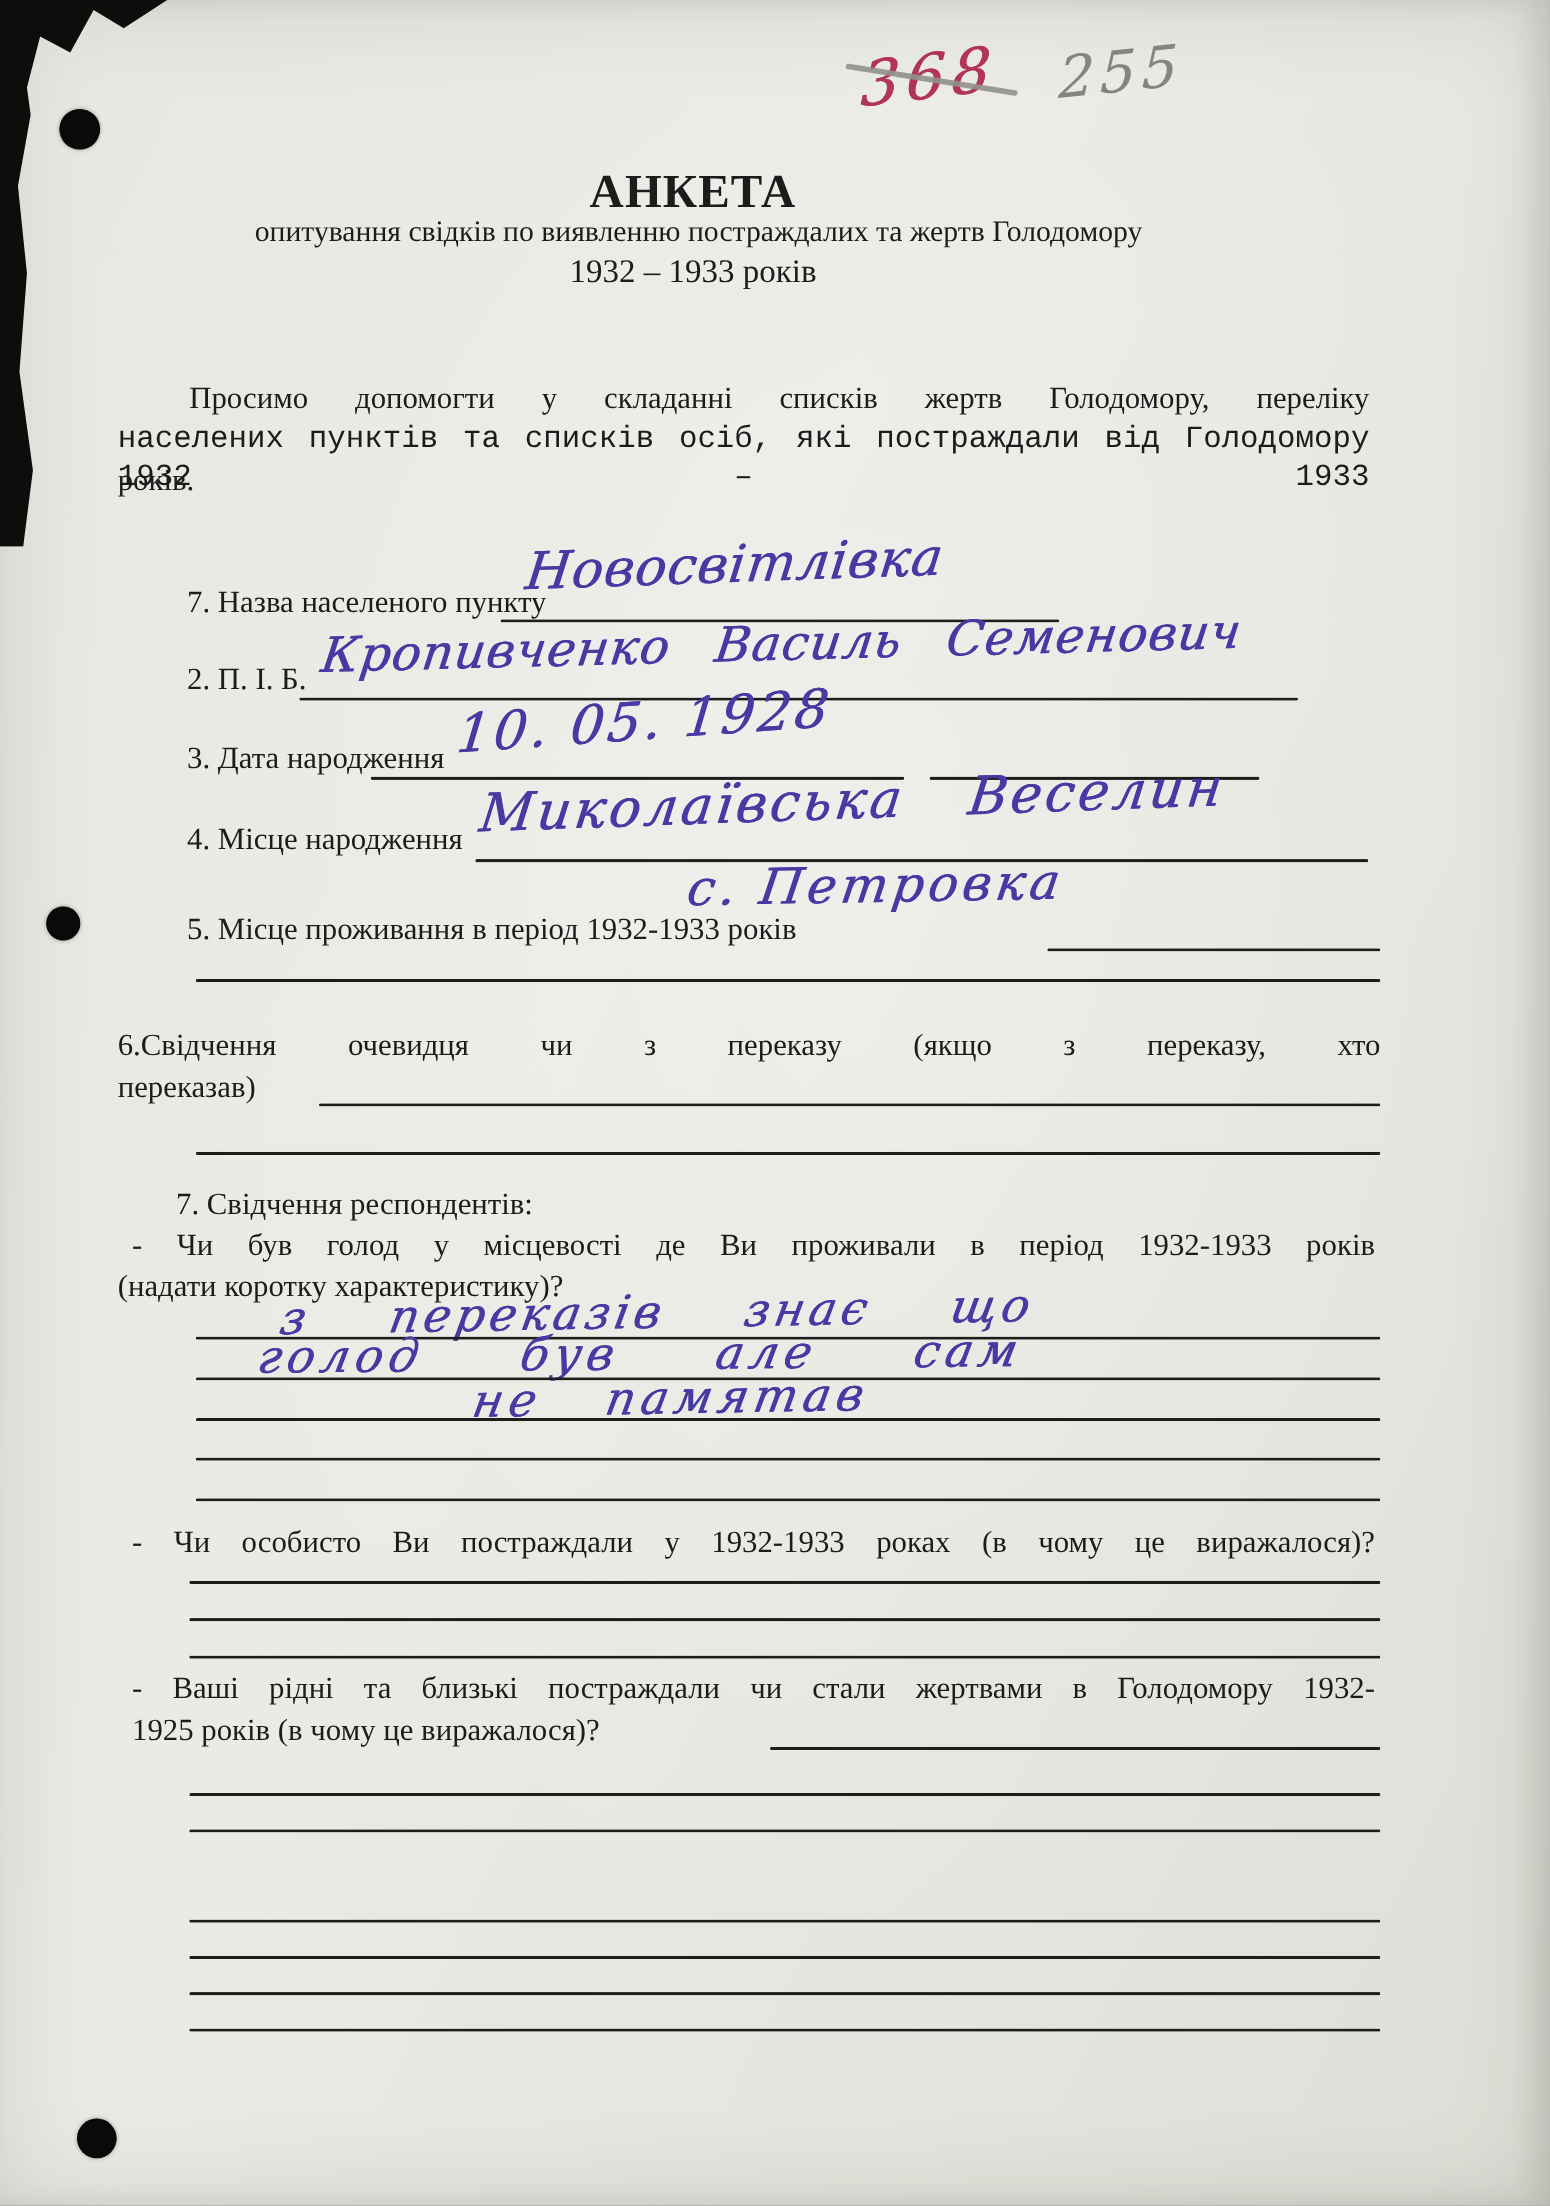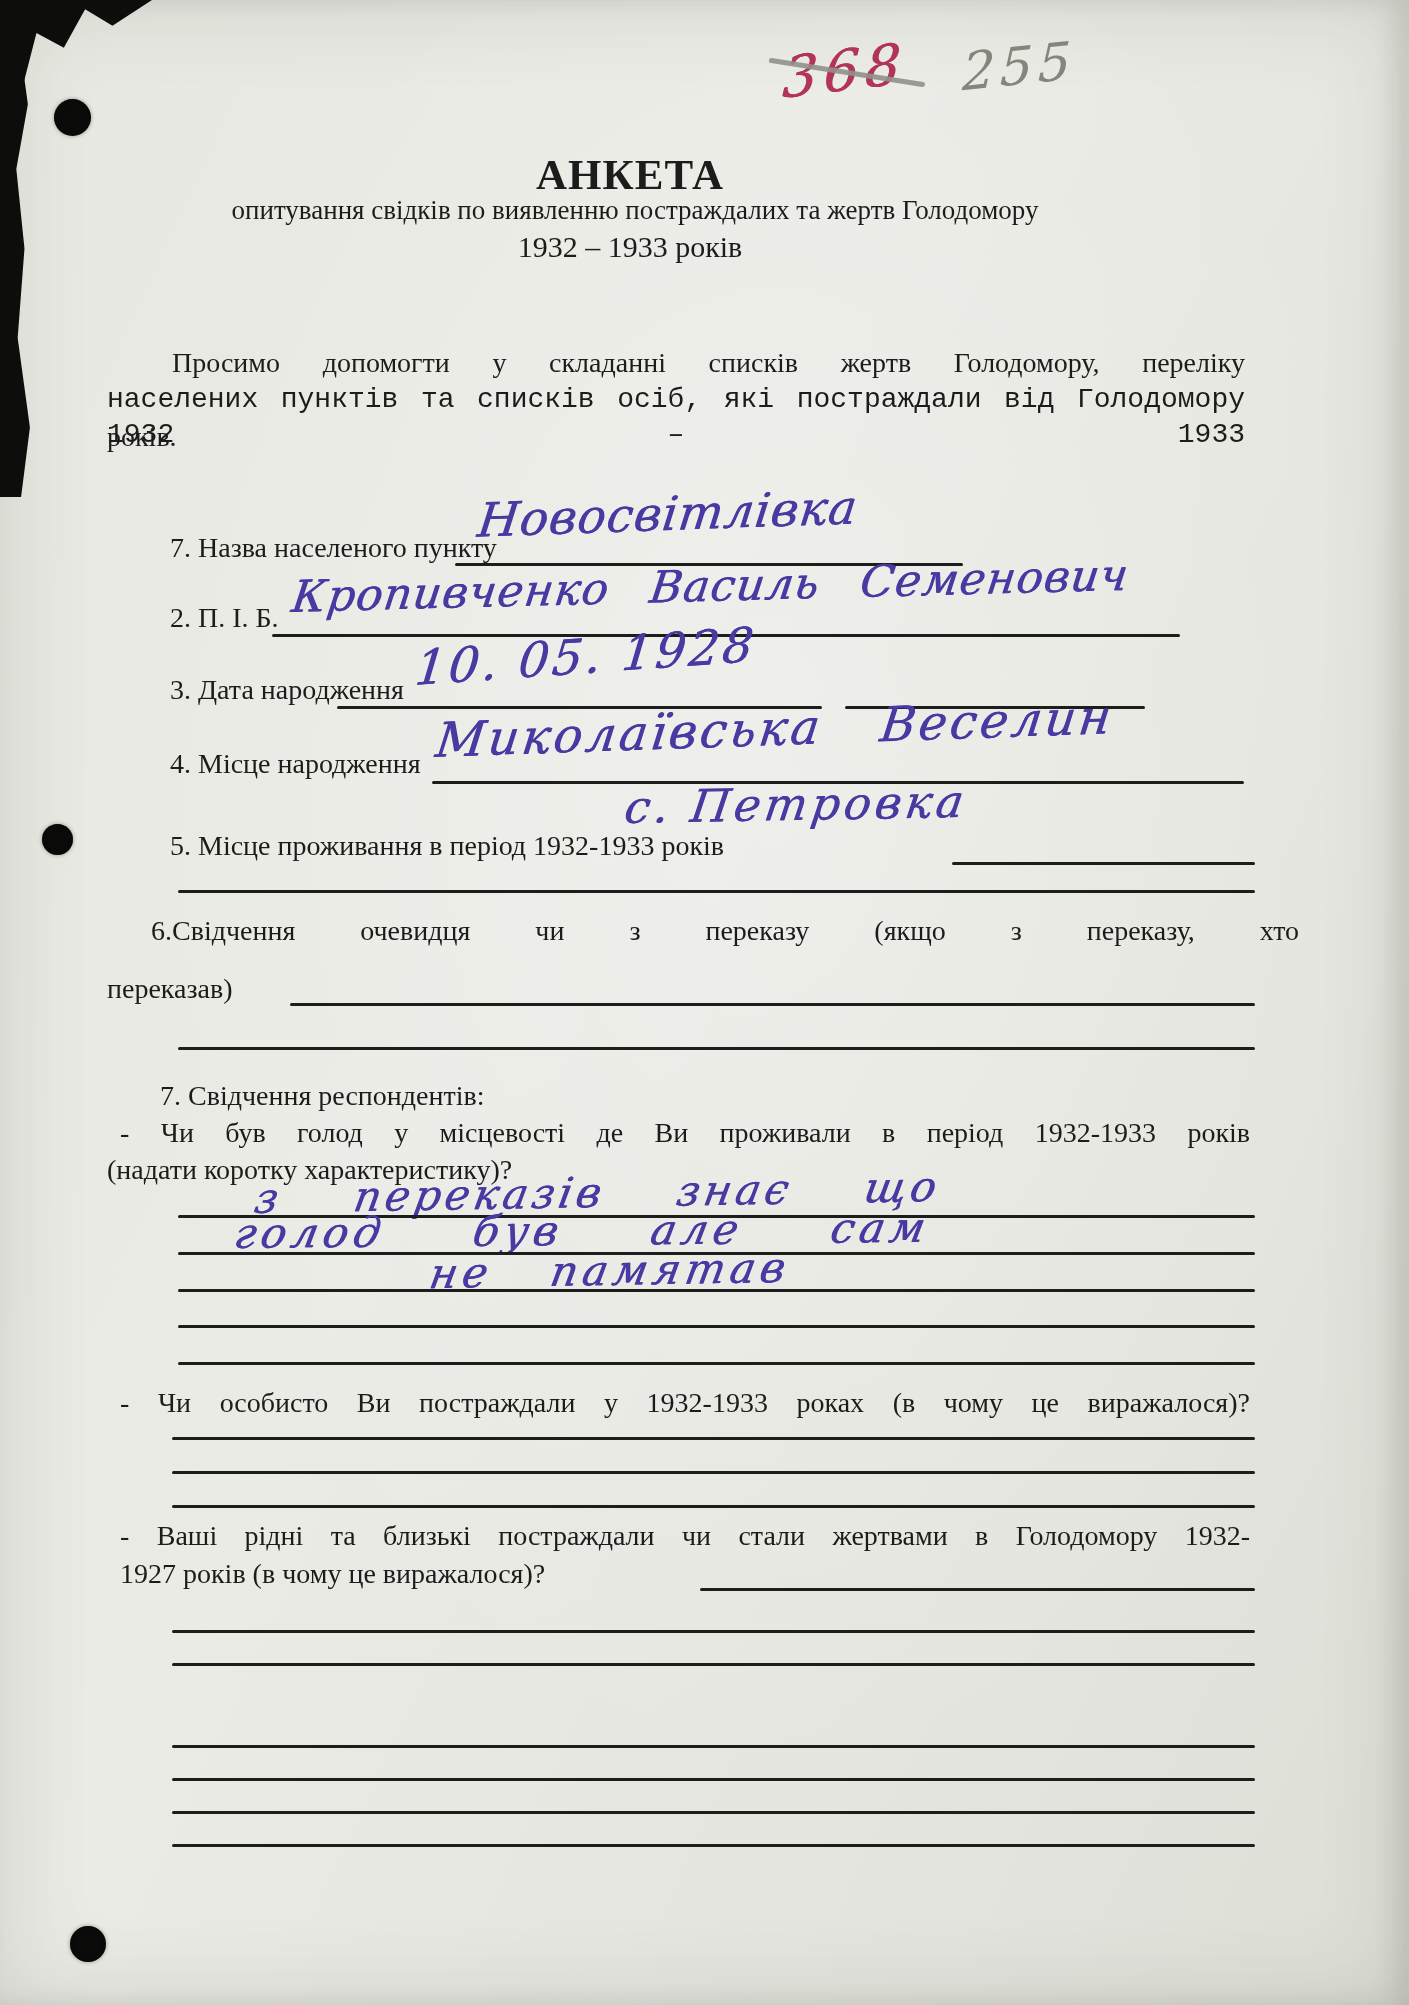--- a/index.html
+++ b/index.html
@@ -84,21 +84,21 @@
 
   <div class="abs pline" style="left:170px;top:746px;">4. Місце народження</div>
   <div class="abs rule" style="left:432px;top:781px;width:812px;"></div>
   <div class="abs hw" style="left:436px;top:700px;font-size:48px;word-spacing:40px;letter-spacing:3px;transform:rotate(-2deg) skewX(-9deg);">Миколаївська  Веселин</div>
   <div class="abs hw" style="left:625px;top:778px;font-size:45px;letter-spacing:4px;transform:rotate(-1deg) skewX(-9deg);">с. Петровка</div>
 
   <div class="abs pline" style="left:170px;top:828px;">5. Місце проживання в період 1932-1933 років</div>
   <div class="abs rule" style="left:952px;top:862px;width:303px;"></div>
   <div class="abs rule" style="left:178px;top:890px;width:1077px;"></div>
 
-  <div class="abs pline just" style="left:107px;top:913px;width:1148px;margin-left:44px;">6.Свідчення очевидця чи з переказу (якщо з переказу, хто</div>
+  <div class="abs pline just" style="left:107px;top:933px;width:1148px;">6.Свідчення очевидця чи з переказу (якщо з переказу, хто</div>
   <div class="abs pline" style="left:107px;top:971px;">переказав)</div>
   <div class="abs rule" style="left:290px;top:1003px;width:965px;"></div>
   <div class="abs rule" style="left:178px;top:1047px;width:1077px;"></div>
 
   <div class="abs pline" style="left:160px;top:1078px;">7.  Свідчення респондентів:</div>
   <div class="abs pline just" style="left:120px;top:1115px;width:1130px;">- Чи був голод у місцевості де Ви проживали в період 1932-1933 років</div>
   <div class="abs pline" style="left:107px;top:1152px;">(надати коротку характеристику)?</div>
 
   <div class="abs hw" style="left:255px;top:1168px;font-size:42px;word-spacing:55px;letter-spacing:4px;transform:rotate(-1deg) skewX(-11deg);">з переказів  знає  що</div>
   <div class="abs rule" style="left:178px;top:1215px;width:1077px;"></div>
@@ -108,21 +108,21 @@
   <div class="abs rule" style="left:178px;top:1289px;width:1077px;"></div>
   <div class="abs rule" style="left:178px;top:1325px;width:1077px;"></div>
   <div class="abs rule" style="left:178px;top:1362px;width:1077px;"></div>
 
   <div class="abs pline just" style="left:120px;top:1385px;width:1130px;">- Чи особисто Ви постраждали у 1932-1933 роках (в чому це виражалося)?</div>
   <div class="abs rule" style="left:172px;top:1437px;width:1083px;"></div>
   <div class="abs rule" style="left:172px;top:1471px;width:1083px;"></div>
   <div class="abs rule" style="left:172px;top:1505px;width:1083px;"></div>
 
   <div class="abs pline just" style="left:120px;top:1518px;width:1130px;">- Ваші рідні та близькі постраждали чи стали жертвами в Голодомору 1932-</div>
-  <div class="abs pline" style="left:120px;top:1556px;">1927 років (в чому це виражалося)?</div>
+  <div class="abs pline" style="left:120px;top:1556px;">1925 років (в чому це виражалося)?</div>
   <div class="abs rule" style="left:700px;top:1588px;width:555px;"></div>
   <div class="abs rule" style="left:172px;top:1630px;width:1083px;"></div>
   <div class="abs rule" style="left:172px;top:1663px;width:1083px;"></div>
   <div class="abs rule" style="left:172px;top:1745px;width:1083px;"></div>
   <div class="abs rule" style="left:172px;top:1778px;width:1083px;"></div>
   <div class="abs rule" style="left:172px;top:1811px;width:1083px;"></div>
   <div class="abs rule" style="left:172px;top:1844px;width:1083px;"></div>
 
 </div>
 

